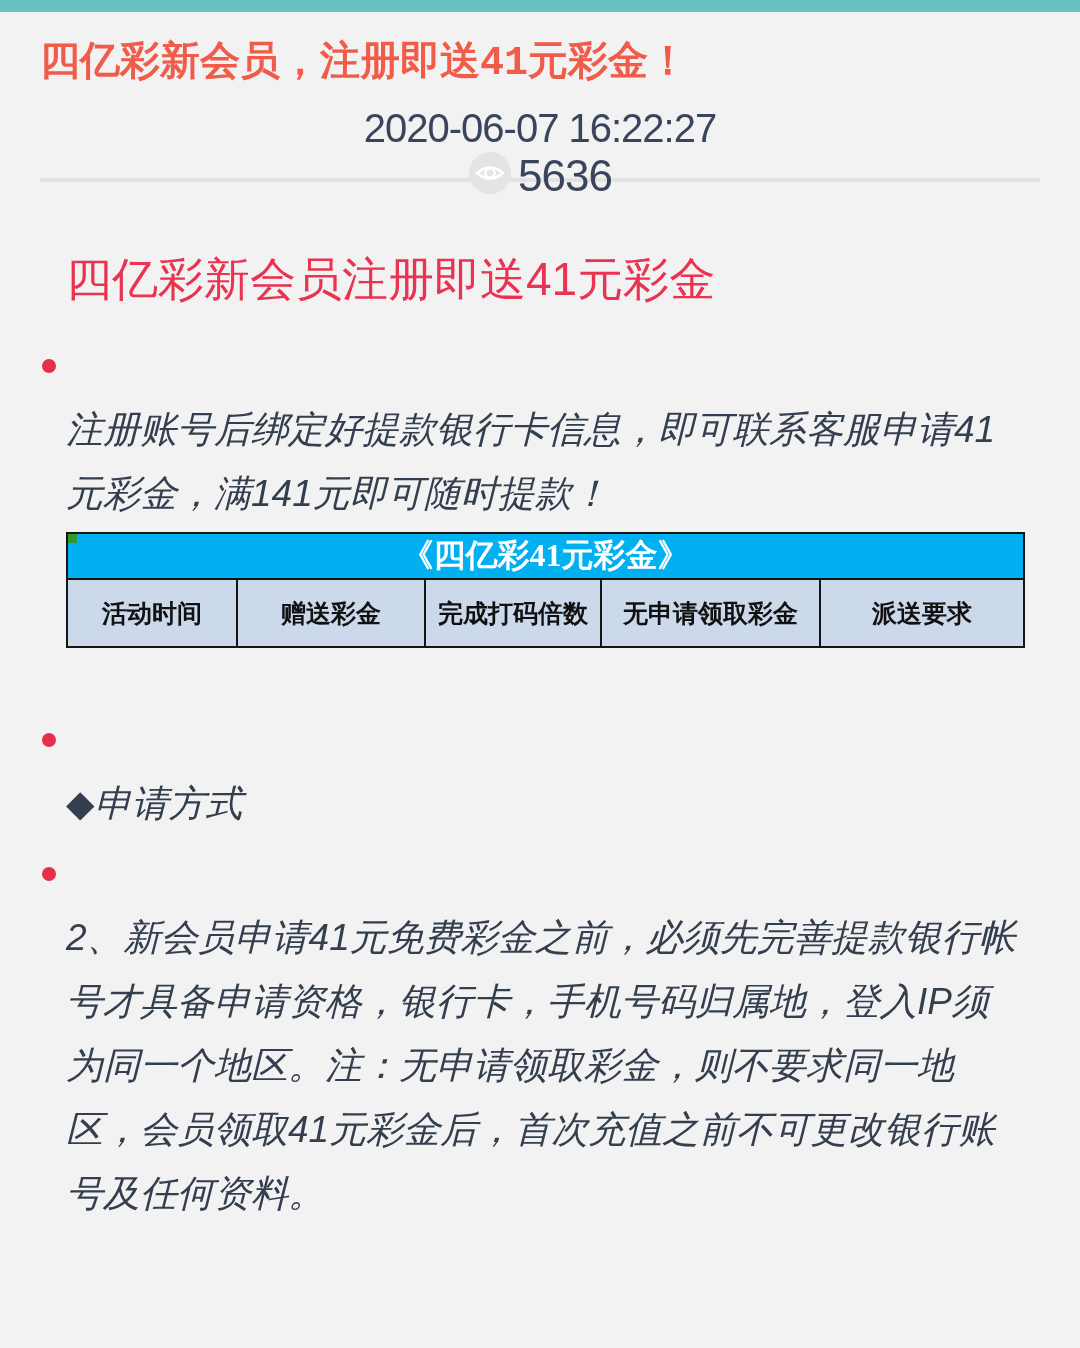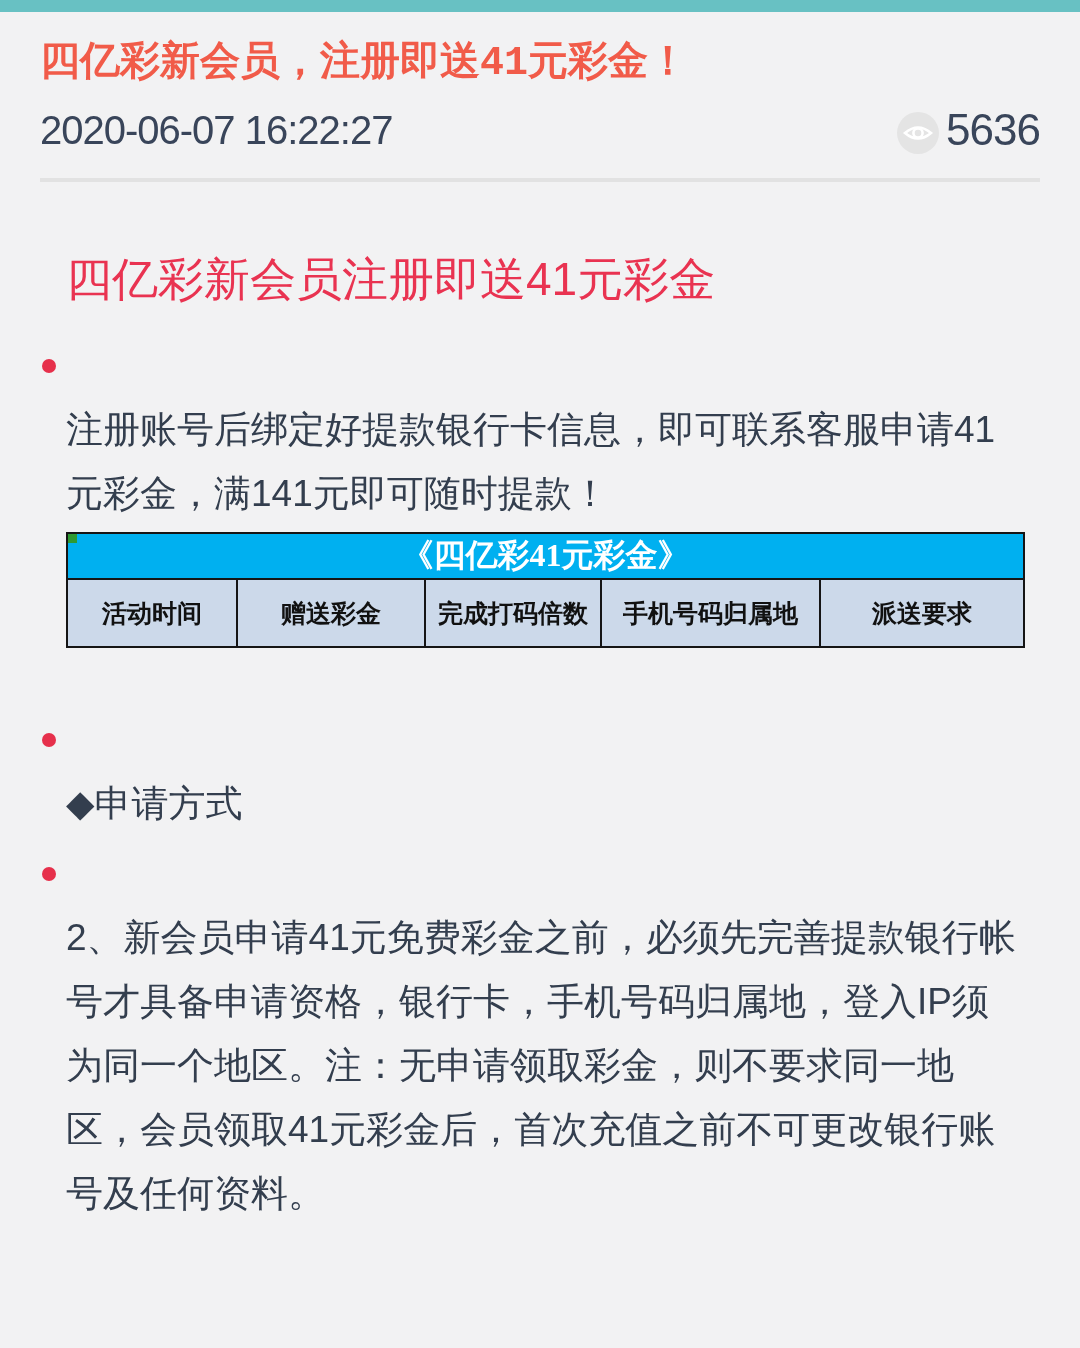--- a/index.html
+++ b/index.html
@@ -23,29 +23,30 @@
     font-weight:bold;
     color:#f15b49;
     font-family:Liberation Mono, monospace;
   }
   .meta-row {
     margin-top:18px;
     height:48px;
     display:flex;
     justify-content:space-between;
     align-items:center;
+    flex-direction:column;
   }
   .post-date {
     font-size:40px;
     color:#39455a;
     letter-spacing:-1px;
   }
   .views-badge {
     display:flex;
-    align-items:flex-end;
+    align-items:flex-start;
     gap:6px;
   }
   .eye-wrap { width:44px; height:44px; display:inline-block; }
   .views-count {
     font-size:44px;
     color:#39455a;
     letter-spacing:-1px;
   }
   .divider {
     height:4px;
@@ -62,20 +63,21 @@
   }
   ul.points { list-style:none; margin:28px 0 0 0; }
   ul.points.second { margin-top:60px; }
   ul.points li {
     position:relative;
     font-size:37px;
     line-height:64px;
     color:#333e4e;
     white-space:pre-line;
     margin-bottom:6px;
+    font-style:italic;
   }
   .bullet-dot {
     position:absolute;
     left:-24px;
     top:25px;
     width:14px;
     height:14px;
     border-radius:50%;
     background:#e6304b;
   }
@@ -173,21 +175,21 @@
       <tr class="t-title">
         <td colspan="5">
           <span class="sheet-corner"></span>
           <span>《四亿彩41元彩金》</span>
         </td>
       </tr>
       <tr class="t-head">
         <th>活动时间</th>
         <th>赠送彩金</th>
         <th>完成打码倍数</th>
-        <th>手机号码归属地</th>
+        <th>无申请领取彩金</th>
         <th>派送要求</th>
       </tr>
     </tbody>
   </table>
 
   <ul class="points second">
     <li>
       <span class="bullet-dot"></span><span>◆申请方式</span>
     </li>
     <li>

